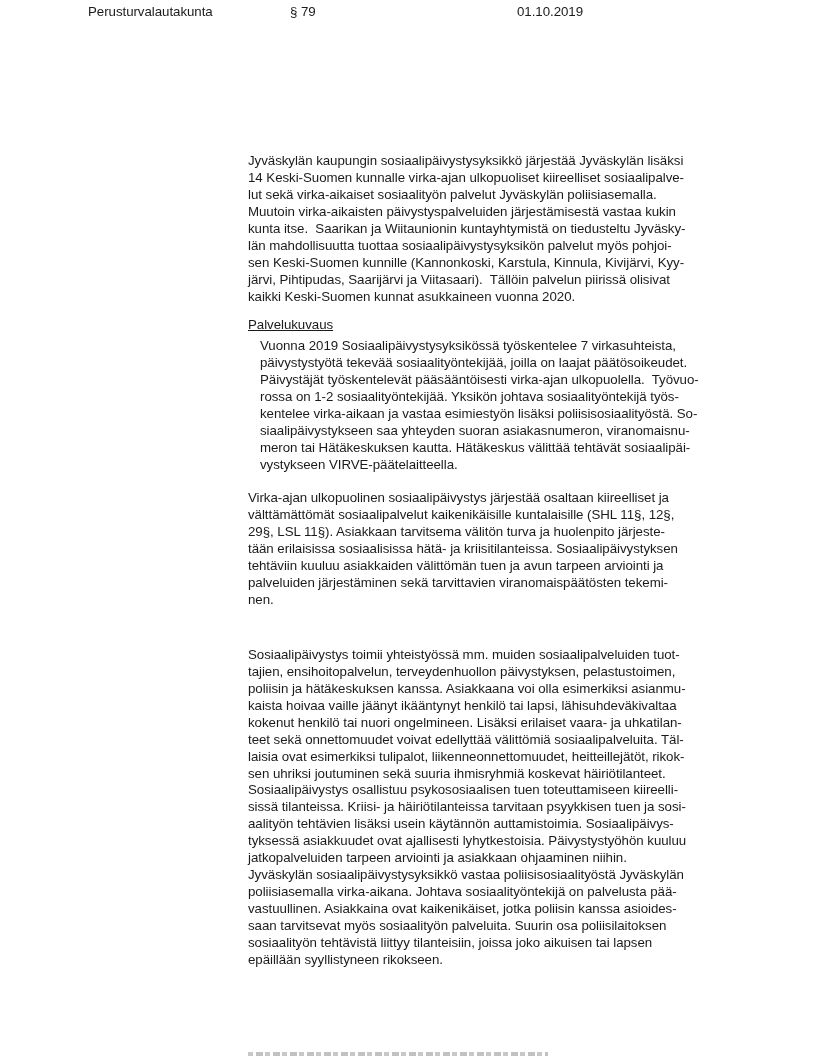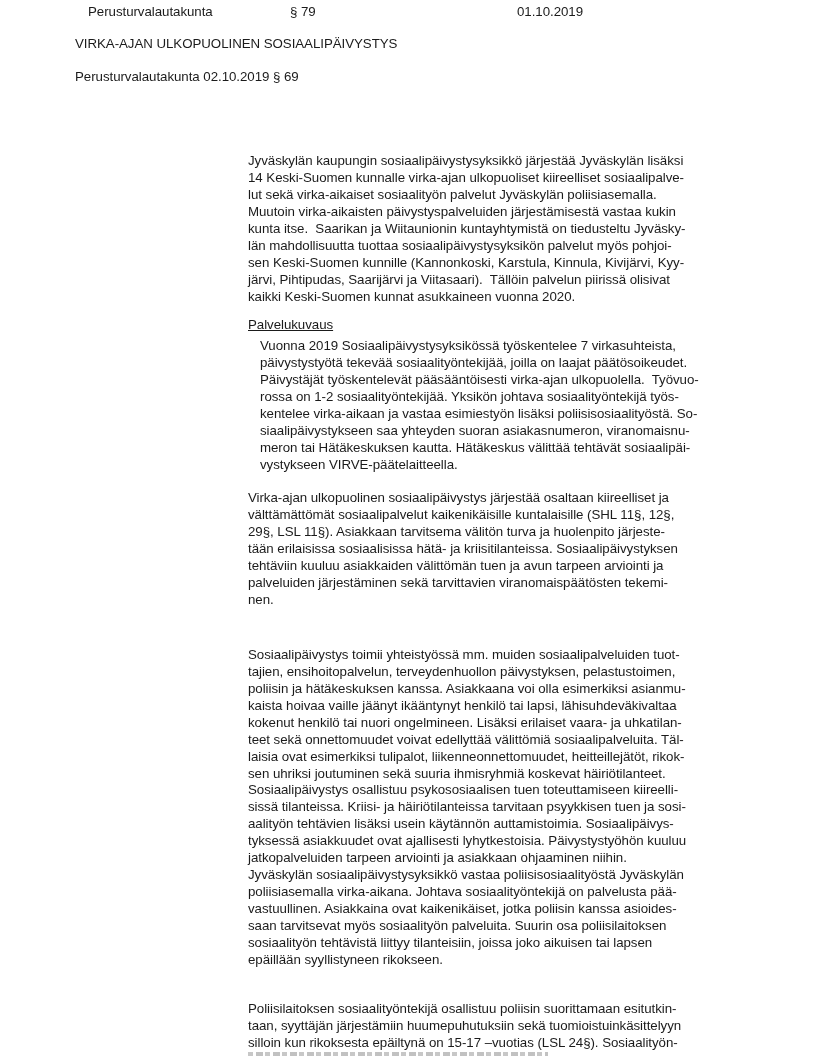--- a/index.html
+++ b/index.html
@@ -57,22 +57,20 @@
 </style>
 </head>
 <body>
 
 <div class="page">
 
   <div class="abs header-committee">Perusturvalautakunta</div>
   <div class="abs header-section">§ 79</div>
   <div class="abs header-date">01.10.2019</div>
 
-  <div class="abs doc-title">VIRKA-AJAN ULKOPUOLINEN SOSIAALIPÄIVYSTYS</div>
-  <div class="abs subheader">Perusturvalautakunta 02.10.2019 § 69</div>
 
   <div class="abs txtblock p-overview">Jyväskylän kaupungin sosiaalipäivystysyksikkö järjestää Jyväskylän lisäksi
 14 Keski-Suomen kunnalle virka-ajan ulkopuoliset kiireelliset sosiaalipalve-
 lut sekä virka-aikaiset sosiaalityön palvelut Jyväskylän poliisiasemalla.
 Muutoin virka-aikaisten päivystyspalveluiden järjestämisestä vastaa kukin
 kunta itse.  Saarikan ja Wiitaunionin kuntayhtymistä on tiedusteltu Jyväsky-
 län mahdollisuutta tuottaa sosiaalipäivystysyksikön palvelut myös pohjoi-
 sen Keski-Suomen kunnille (Kannonkoski, Karstula, Kinnula, Kivijärvi, Kyy-
 järvi, Pihtipudas, Saarijärvi ja Viitasaari).  Tällöin palvelun piirissä olisivat
 kaikki Keski-Suomen kunnat asukkaineen vuonna 2020.</div>
@@ -105,19 +103,16 @@
 sissä tilanteissa. Kriisi- ja häiriötilanteissa tarvitaan psyykkisen tuen ja sosi-
 aalityön tehtävien lisäksi usein käytännön auttamistoimia. Sosiaalipäivys-
 tyksessä asiakkuudet ovat ajallisesti lyhytkestoisia. Päivystystyöhön kuuluu
 jatkopalveluiden tarpeen arviointi ja asiakkaan ohjaaminen niihin.
 Jyväskylän sosiaalipäivystysyksikkö vastaa poliisisosiaalityöstä Jyväskylän
 poliisiasemalla virka-aikana. Johtava sosiaalityöntekijä on palvelusta pää-
 vastuullinen. Asiakkaina ovat kaikenikäiset, jotka poliisin kanssa asioides-
 saan tarvitsevat myös sosiaalityön palveluita. Suurin osa poliisilaitoksen
 sosiaalityön tehtävistä liittyy tilanteisiin, joissa joko aikuisen tai lapsen
 epäillään syyllistyneen rikokseen.</div>
-  <div class="abs txtblock p-police">Poliisilaitoksen sosiaalityöntekijä osallistuu poliisin suorittamaan esitutkin-
-taan, syyttäjän järjestämiin huumepuhutuksiin sekä tuomioistuinkäsittelyyn
-silloin kun rikoksesta epäiltynä on 15-17 –vuotias (LSL 24§). Sosiaalityön-</div>
 
   <div class="abs cutoff-line"></div>
 
 </div>
 
 </body></html>

